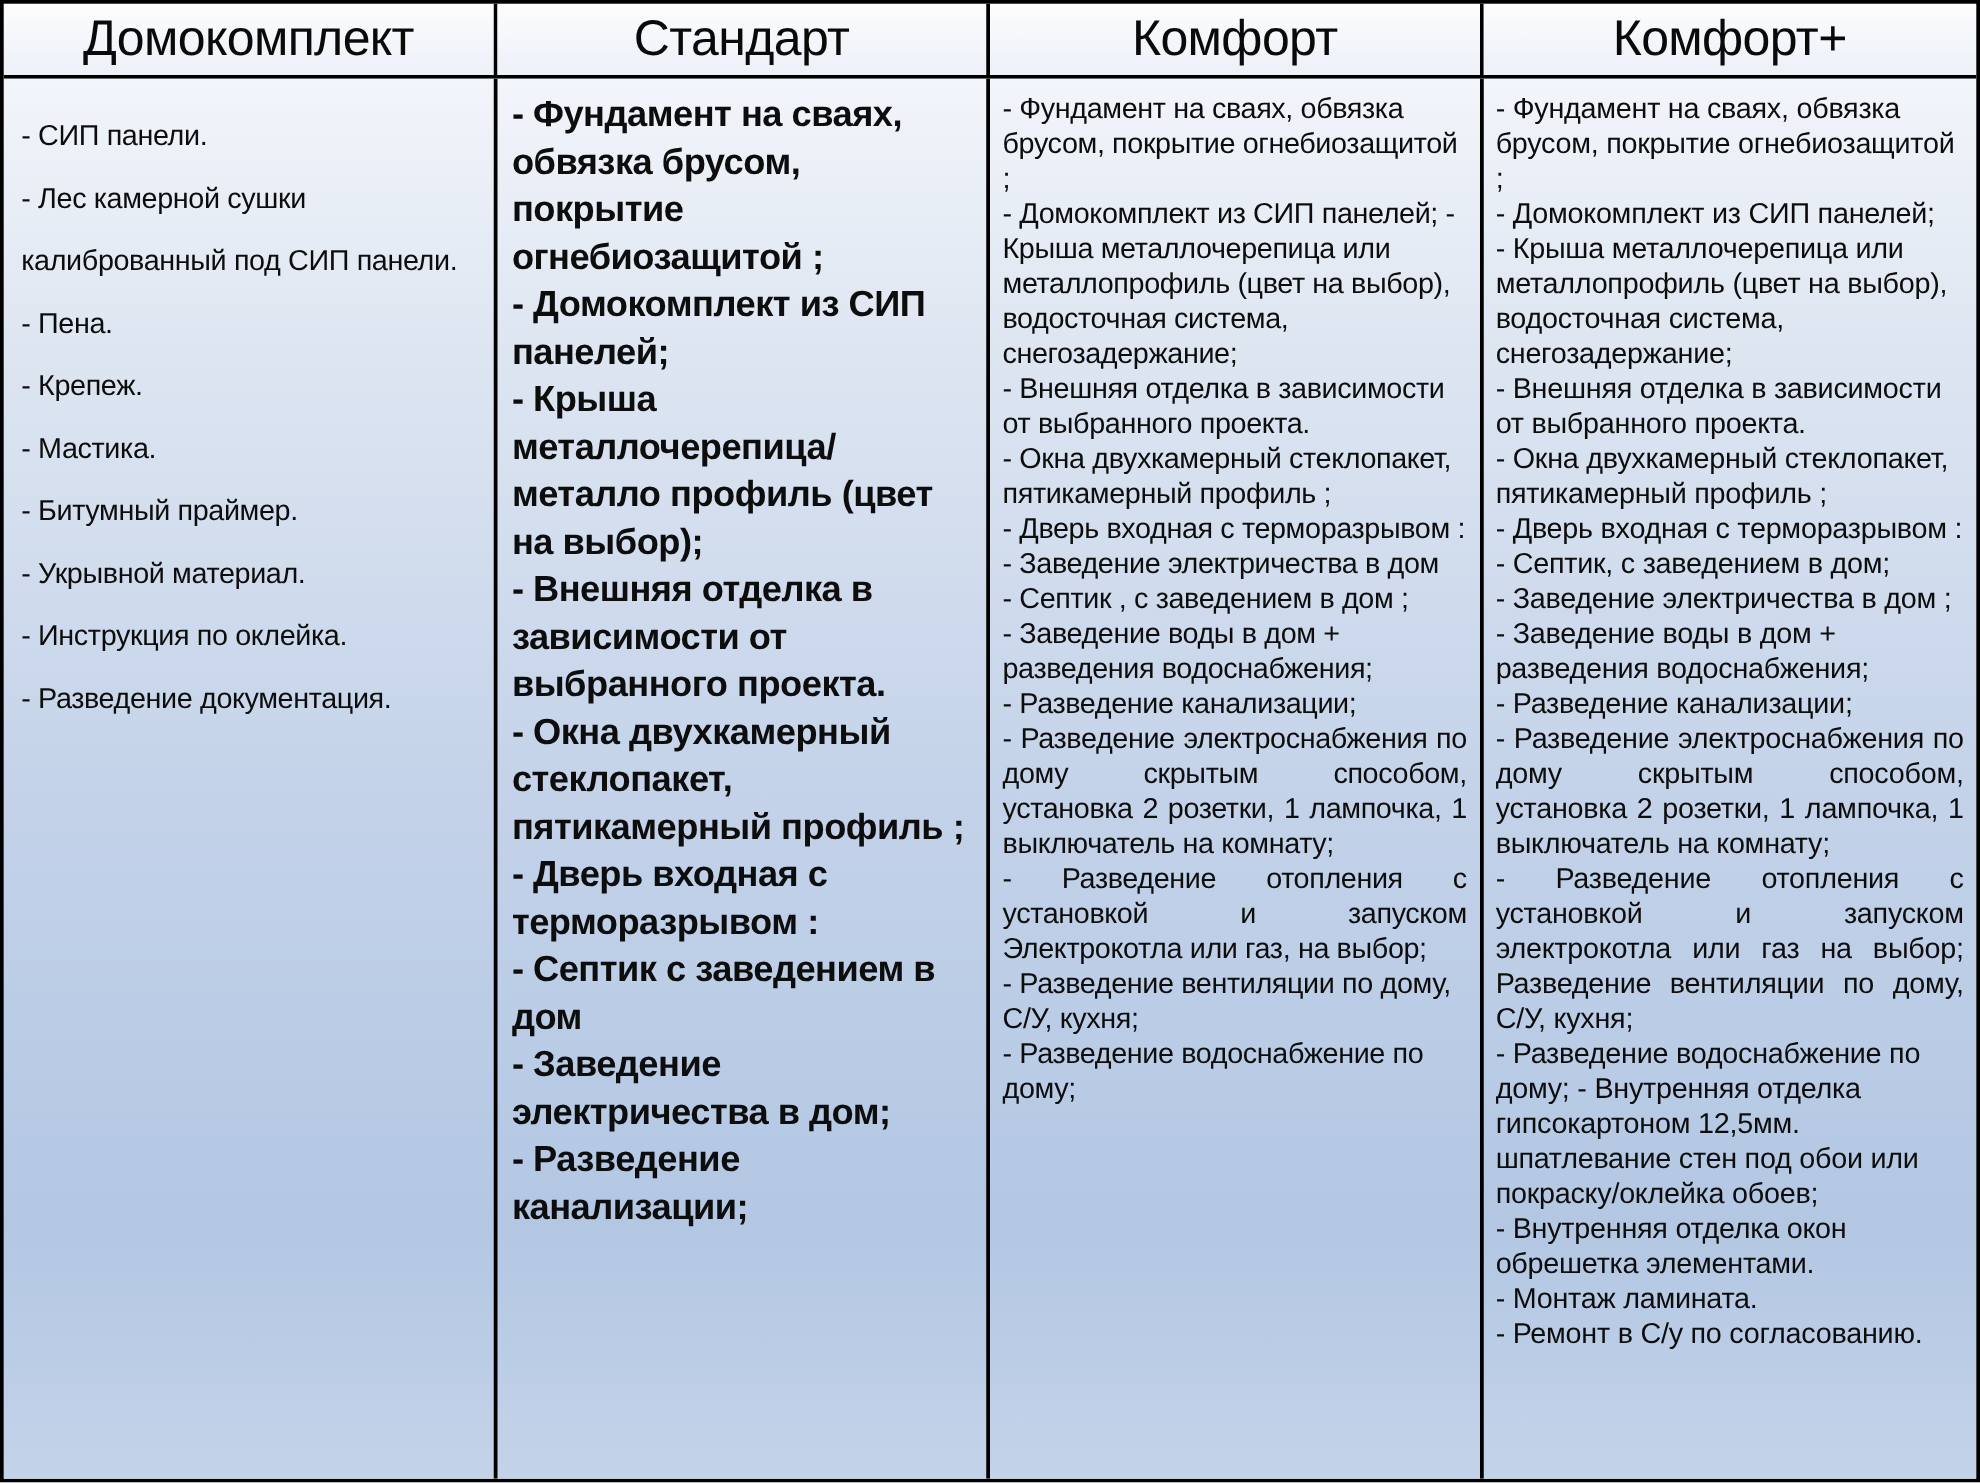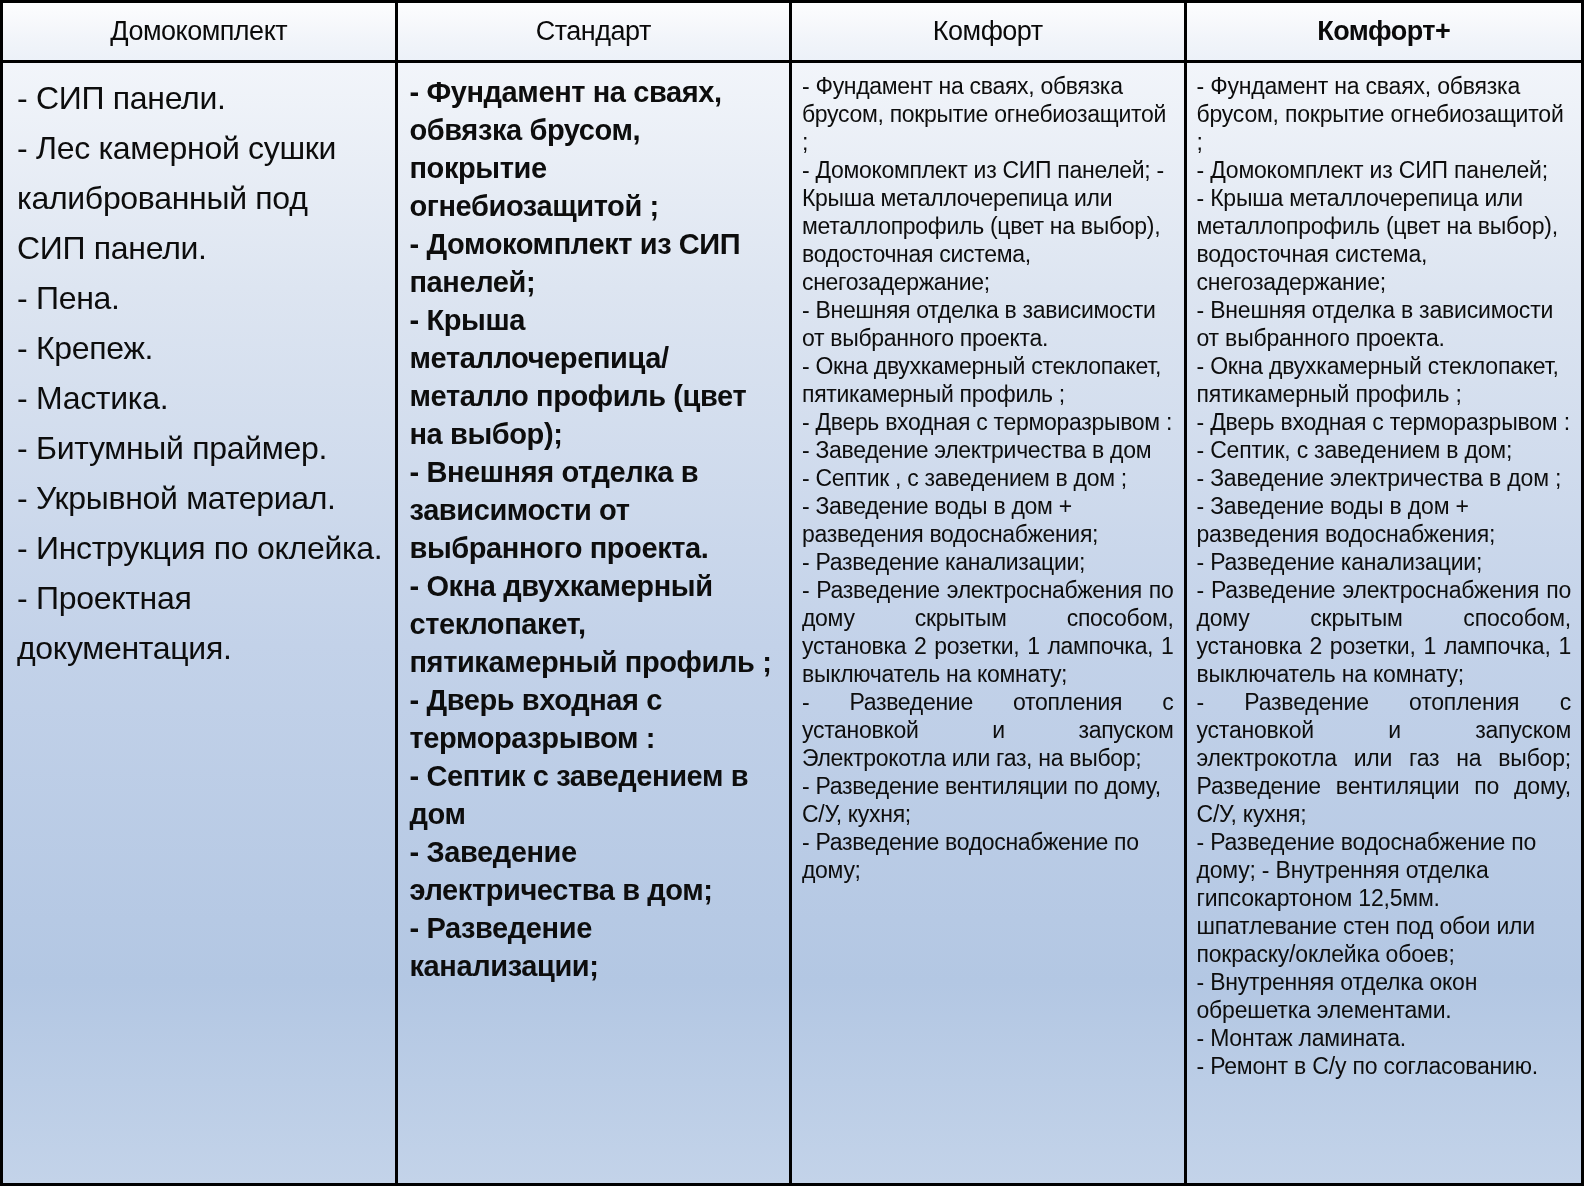--- a/index.html
+++ b/index.html
@@ -22,50 +22,50 @@
     grid-template-columns: repeat(4, 1fr);
     height: 57px;
     flex: 0 0 auto;
     border-bottom: 3px solid #000000;
   }
   .header-cell {
     display: flex;
     align-items: center;
     justify-content: center;
     background: linear-gradient(180deg, #fdfdfe 0%, #f2f5fa 60%, #ecf1f8 100%);
-    font-size: 27px;
+    font-size: 40px;
     font-weight: 400;
     letter-spacing: -0.5px;
     color: #0a0a0a;
     border-right: 3px solid #000000;
     white-space: nowrap;
     overflow: hidden;
   }
-  .header-cell:last-child { border-right: none; font-weight: bold; }
+  .header-cell:last-child { border-right: none; }
   .body-row {
     display: grid;
     grid-template-columns: repeat(4, 1fr);
     flex: 1 1 auto;
     background: linear-gradient(180deg,
       #f2f5fa 0%,
       #dde5f1 20%,
       #c3d2e9 52%,
       #b3c7e3 82%,
       #c3d3e9 100%);
   }
   .body-cell {
     border-right: 3px solid #000000;
     overflow: hidden;
     color: #0d0d0d;
   }
   .body-cell:last-child { border-right: none; }
   .body-cell p.item { margin: 0; }
   .col1 {
-    padding: 10px 12px 0 14px;
-    font-size: 32px;
+    padding: 20px 12px 0 14px;
+    font-size: 23px;
     line-height: 50px;
     letter-spacing: -0.3px;
   }
   .col2 {
     padding: 10px 8px 0 12px;
     font-size: 29px;
     font-weight: 700;
     line-height: 38px;
     letter-spacing: -0.4px;
   }
@@ -101,21 +101,21 @@
     <div class="body-cell col1">
 
     <p class="item">- СИП панели.</p>
         <p class="item">- Лес камерной сушки калиброванный под СИП панели.</p>
         <p class="item">- Пена.</p>
         <p class="item">- Крепеж.</p>
         <p class="item">- Мастика.</p>
         <p class="item">- Битумный праймер.</p>
         <p class="item">- Укрывной материал.</p>
         <p class="item">- Инструкция по оклейка.</p>
-        <p class="item">- Проектная документация.</p>
+        <p class="item">- Разведение документация.</p>
       </div>
     <div class="body-cell col2">
 
     <p class="item">- Фундамент на сваях, обвязка брусом, покрытие огнебиозащитой ;</p>
         <p class="item">- Домокомплект из СИП панелей;</p>
         <p class="item">- Крыша металлочерепица/металло профиль (цвет на выбор);</p>
         <p class="item">- Внешняя отделка в зависимости от выбранного проекта.</p>
         <p class="item">- Окна двухкамерный стеклопакет, пятикамерный профиль ; - Дверь входная с терморазрывом :</p>
         <p class="item">- Септик с заведением в дом</p>
         <p class="item">- Заведение электричества в дом;</p>

